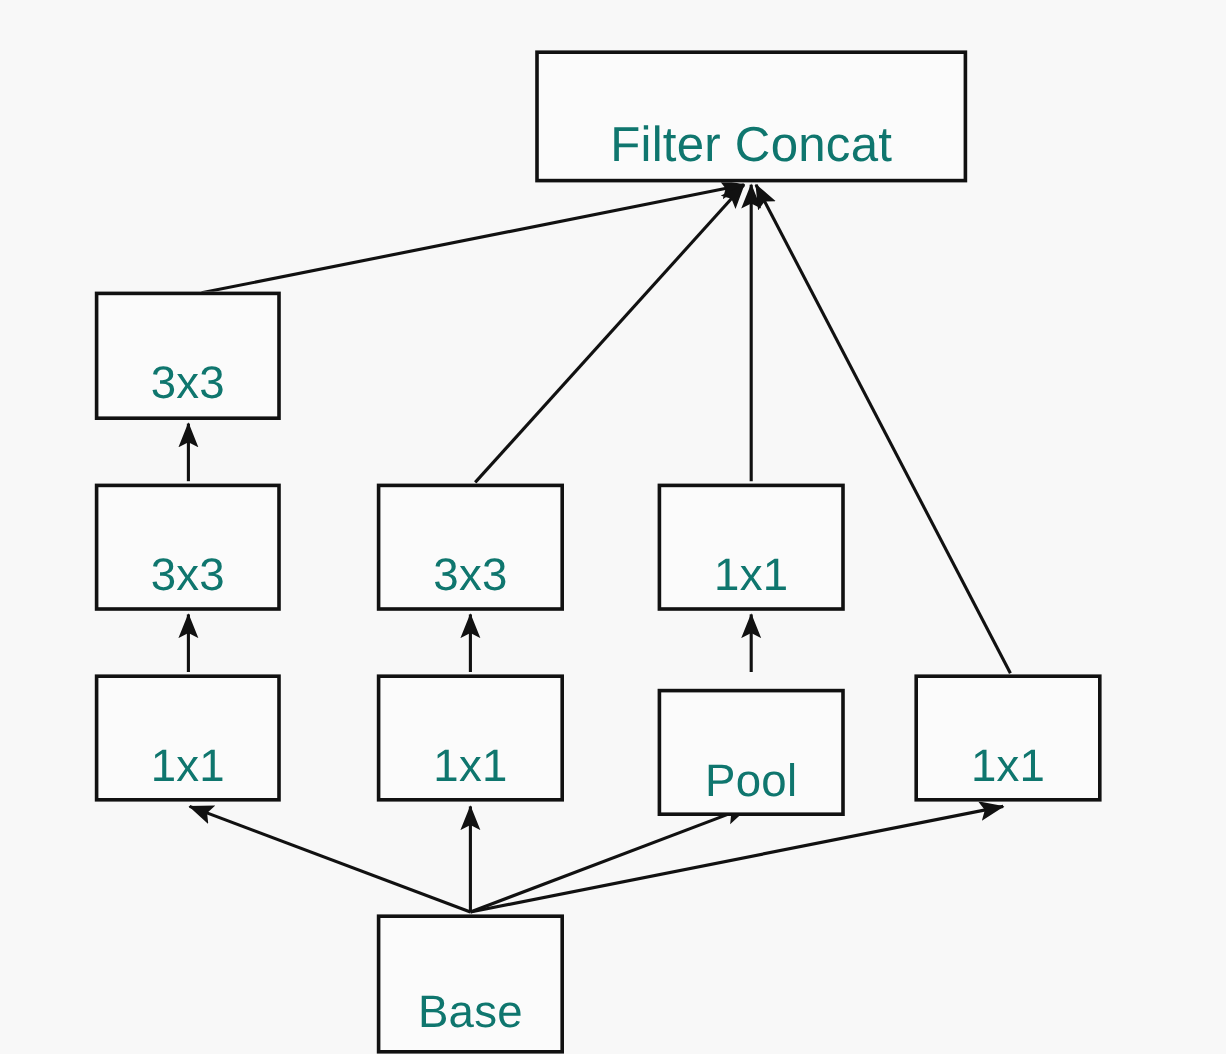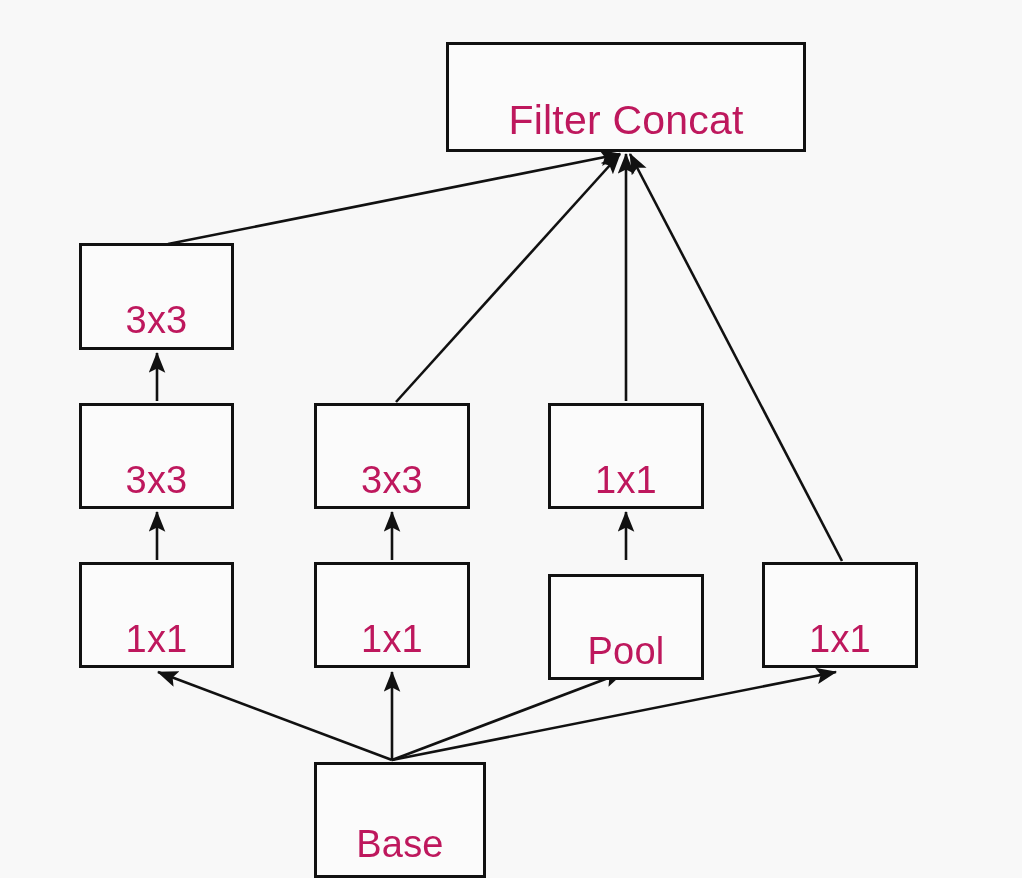--- a/index.html
+++ b/index.html
@@ -33,21 +33,21 @@
     border: 3px solid #111111;
     display: flex;
     align-items: center;
     justify-content: center;
     z-index: 2;
   }
   .node-label {
     font-family: "Liberation Sans", sans-serif;
     font-size: 38px;
     font-weight: 400;
-    color: #be185d;
+    color: #0f766e;
     line-height: 1;
     letter-spacing: 0.2px;
     white-space: nowrap;
     margin-top: 47px;
   }
   .node-label.large {
     font-size: 41px;
   }
 </style>
 </head>
@@ -98,18 +98,18 @@
       </div>
       <div class="node-box" style="left: 548px; top: 403px; width: 156px; height: 106px; background: rgb(251, 251, 251); border-color: rgb(17, 17, 17);">
         <span class="node-label">1x1</span>
       </div>
       <div class="node-box" style="left: 548px; top: 574px; width: 156px; height: 106px; background: rgb(251, 251, 251); border-color: rgb(17, 17, 17);">
         <span class="node-label">Pool</span>
       </div>
       <div class="node-box" style="left: 762px; top: 562px; width: 156px; height: 106px; background: rgb(251, 251, 251); border-color: rgb(17, 17, 17);">
         <span class="node-label">1x1</span>
       </div>
-      <div class="node-box" style="left: 314px; top: 762px; width: 172px; height: 116px; background: rgb(251, 251, 251); border-color: rgb(17, 17, 17);">
+      <div class="node-box" style="left: 314px; top: 762px; width: 156px; height: 116px; background: rgb(251, 251, 251); border-color: rgb(17, 17, 17);">
         <span class="node-label">Base</span>
       </div>
     </div>
 
 </div>
 
 </body></html>

